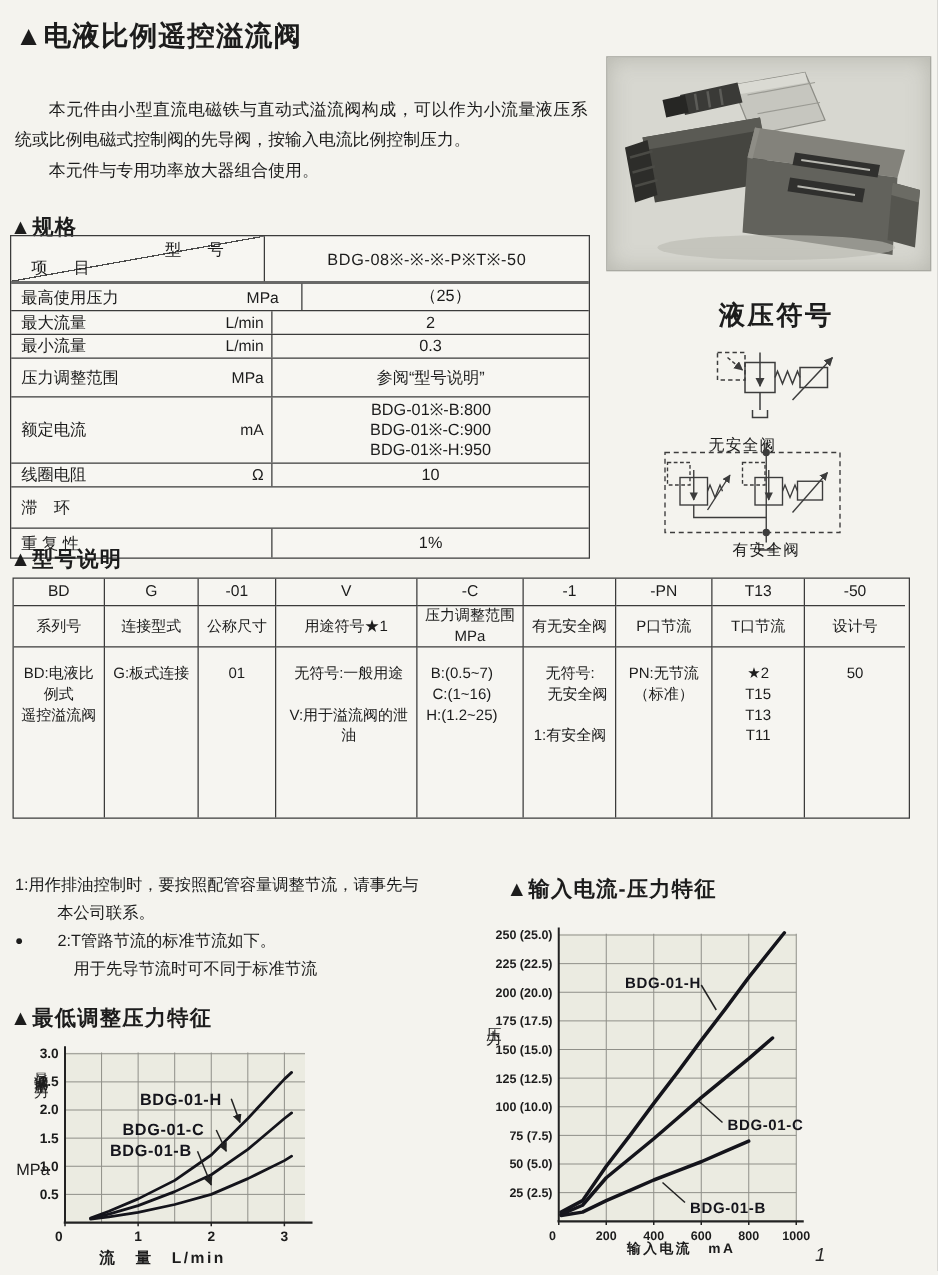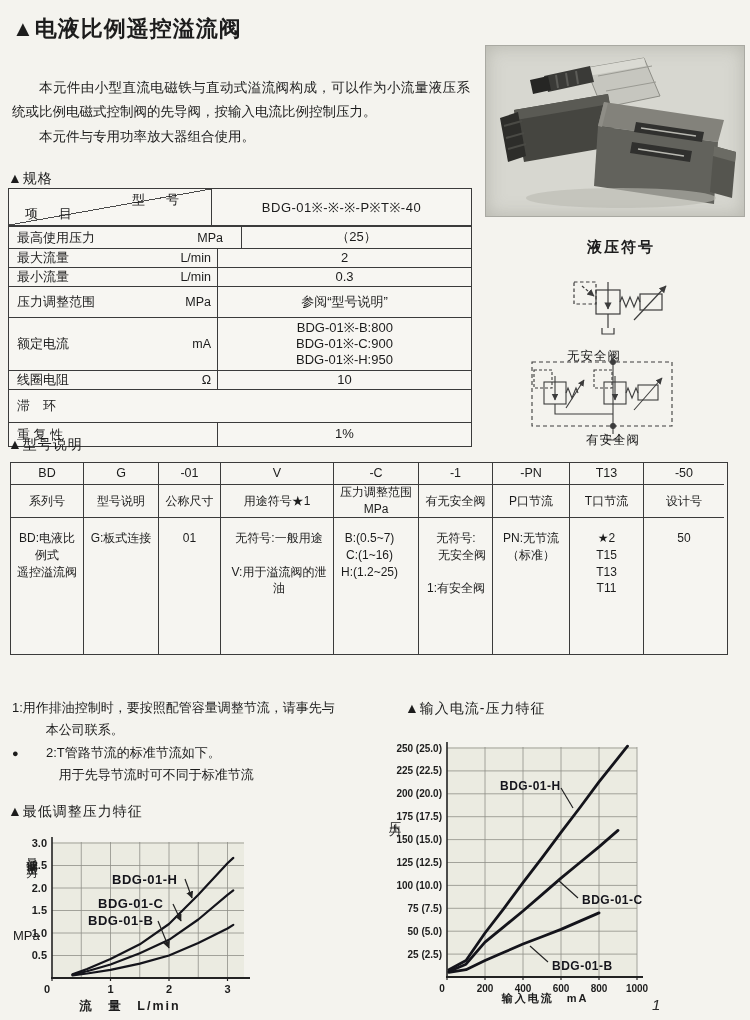--- a/index.html
+++ b/index.html
@@ -7,27 +7,27 @@
   .page{
     position:relative; width:750px; height:1020px; margin:0 auto;
     background:#f4f3ee;
     font-family:"Liberation Sans", sans-serif;
     color:#1c1c1c; overflow:hidden;
   }
   .abs{position:absolute;}
   .doc-title{left:12px; top:14px; font-size:22px; font-weight:bold; letter-spacing:1px;}
   .intro{left:12px; top:76px; width:458px; font-size:13.5px; line-height:1.8; text-align:justify;}
   .intro p{margin:0; text-indent:2em;}
-  .sec-heading{font-size:14px; font-weight:normal; letter-spacing:1px;}
+  .sec-heading{font-size:17px; font-weight:bold; letter-spacing:1px;}
 
   
   .photo{left:485px; top:45px; width:258px; height:170px; background:#d7d7d0; border:1px solid #a9a9a2; box-shadow:inset 0 0 18px rgba(120,120,110,.35);}
 
   
-  .sym-caption{left:556px; top:238px; width:130px; text-align:center; font-size:15px; font-weight:bold; letter-spacing:2px;}
+  .sym-caption{left:556px; top:238px; width:130px; text-align:center; font-size:21px; font-weight:bold; letter-spacing:2px;}
   .sym-label{font-size:12.5px; letter-spacing:1px;}
 
   
   .spec{left:8px; top:188px; width:462px; border:1.6px solid #3b3b3b; background:rgba(255,255,255,.25); font-size:13px;}
   .spec-header{display:flex; height:36px; border-bottom:1.8px solid #3b3b3b;}
   .spec-diag{position:relative; width:202px;
      background:linear-gradient(to bottom right, transparent 49.3%, #4a4a4a 49.3%, #4a4a4a 50.7%, transparent 50.7%);}
   .spec-diag .tr{position:absolute; top:2px; right:28px; font-size:13px; letter-spacing:4px;}
   .spec-diag .bl{position:absolute; bottom:2px; left:16px; font-size:13px; letter-spacing:4px;}
   .spec-model{flex:1; border-left:1.4px solid #3b3b3b; display:flex; align-items:center; justify-content:center; font-size:13px; letter-spacing:.5px;}
@@ -161,21 +161,21 @@
   <div class="abs sym-label" style="left:586px; top:432px;">有安全阀</div>
 
   <div class="abs sec-heading" style="left:8px; top:170px;">▲规格</div>
 
   <div class="abs spec">
     <div class="spec-header">
       <div class="spec-diag">
         <span class="tr">型　号</span>
         <span class="bl">项　目</span>
       </div>
-      <div class="spec-model">BDG-01※-※-※-P※T※-40</div>
+      <div class="spec-model">BDG-08※-※-※-P※T※-50</div>
     </div>
     <div class="spec-row" style="min-height:21px;gap:12px;">
       <div class="spec-item">最高使用压力</div>
       <div class="spec-unit">MPa</div>
       <div class="spec-value">（25）</div>
     </div>
     <div class="spec-row" style="min-height:18px;">
       <div class="spec-item">最大流量</div>
       <div class="spec-unit">L/min</div>
       <div class="spec-value">2</div>
@@ -219,21 +219,21 @@
     <div class="cell r-code">BD</div>
     <div class="cell r-code">G</div>
     <div class="cell r-code">-01</div>
     <div class="cell r-code">V</div>
     <div class="cell r-code">-C</div>
     <div class="cell r-code">-1</div>
     <div class="cell r-code">-PN</div>
     <div class="cell r-code">T13</div>
     <div class="cell r-code">-50</div>
     <div class="cell r-name">系列号</div>
-    <div class="cell r-name">型号说明</div>
+    <div class="cell r-name">连接型式</div>
     <div class="cell r-name">公称尺寸</div>
     <div class="cell r-name">用途符号★1</div>
     <div class="cell r-name">压力调整范围
 MPa</div>
     <div class="cell r-name">有无安全阀</div>
     <div class="cell r-name">P口节流</div>
     <div class="cell r-name">T口节流</div>
     <div class="cell r-name">设计号</div>
     <div class="cell r-desc">BD:电液比例式
 遥控溢流阀</div>

